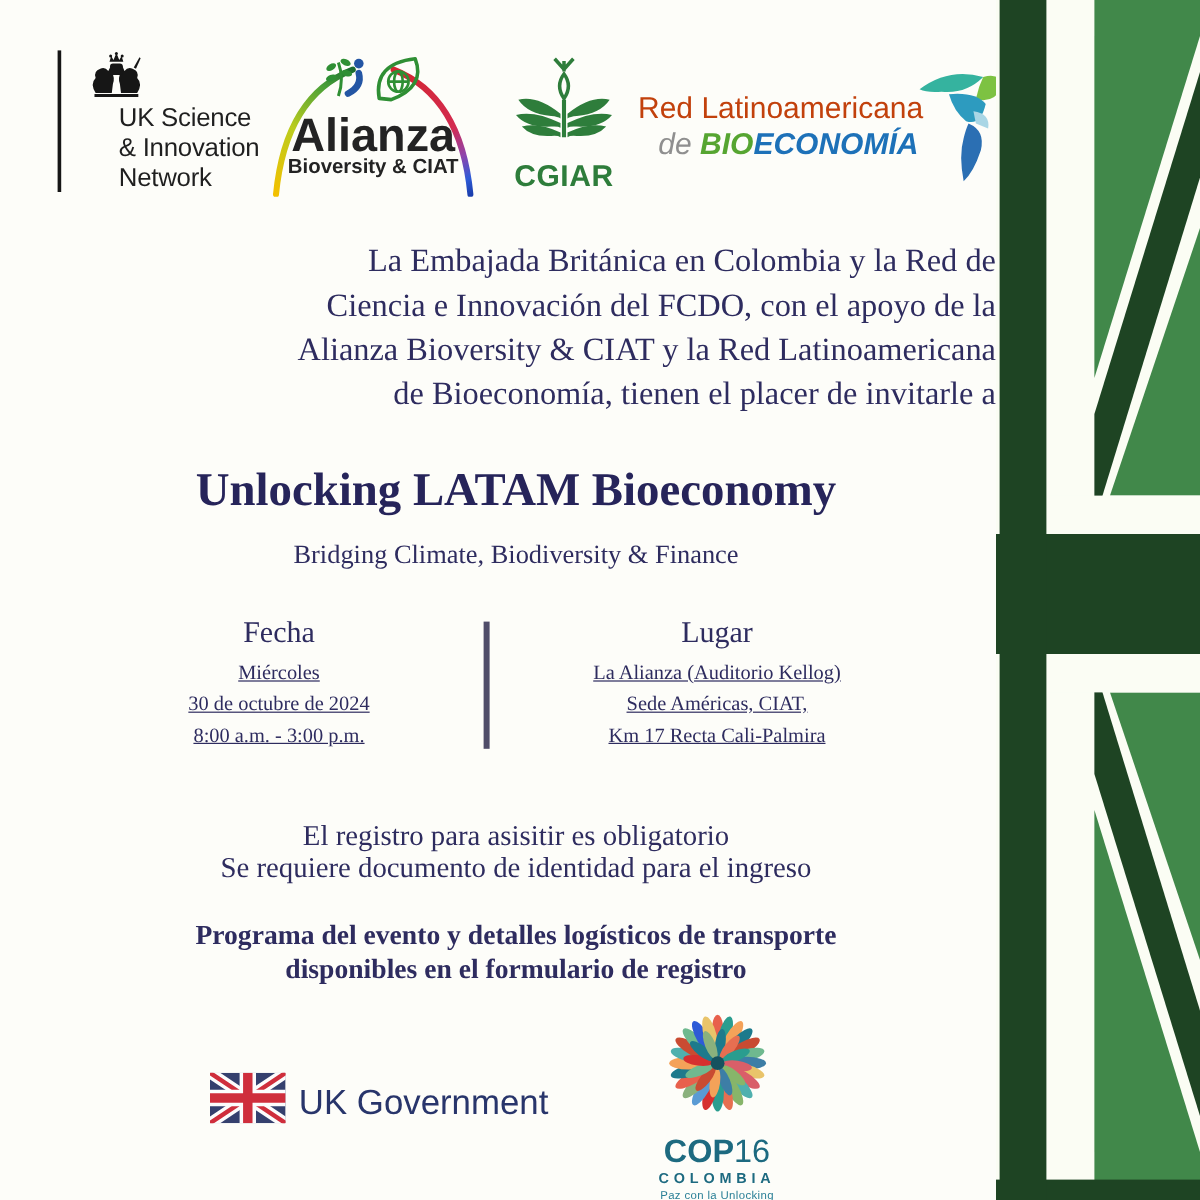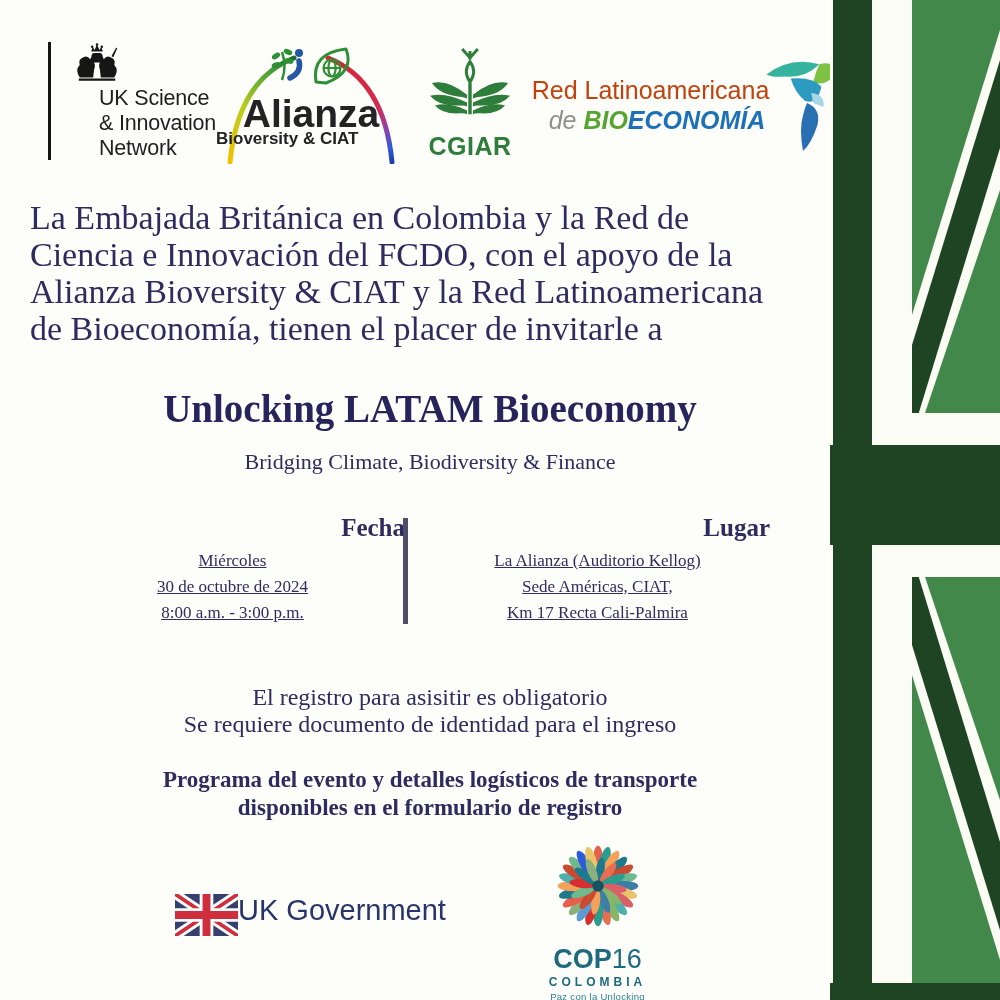--- a/index.html
+++ b/index.html
@@ -10,51 +10,51 @@
   
   .sin{left:48px;top:42px;display:flex;gap:9px;}
   .sin-bar{width:3px;height:118px;background:#161616;}
   .sin-text{font-family:"Liberation Sans",sans-serif;font-size:21.5px;line-height:25px;
             color:#1f1f1f;margin-top:44px;letter-spacing:-0.2px;margin-left:39px;}
   .sin-crest{position:absolute;left:12px;top:0;}
 
   .alianza{left:216px;top:44px;width:190px;height:120px;}
   .alianza-name{position:absolute;left:0;right:0;top:48px;text-align:center;
                 font-family:"Liberation Sans",sans-serif;font-weight:bold;font-size:39px;color:#232323;}
-  .alianza-sub{position:absolute;left:0;right:0;top:85px;text-align:left;
+  .alianza-sub{position:absolute;left:0;right:0;top:85px;text-align:center;
                font-family:"Liberation Sans",sans-serif;font-weight:bold;font-size:17px;color:#232323;}
 
   .cgiar{left:426px;top:46px;width:88px;text-align:center;}
   .cgiar-label{font-family:"Liberation Sans",sans-serif;font-weight:bold;font-size:25px;
                color:#2e7d3b;letter-spacing:0.5px;margin-top:2px;}
 
   .redlat{left:528px;top:74px;width:300px;height:80px;font-family:"Liberation Sans",sans-serif;}
   .redlat-l1{position:absolute;left:0;top:2px;width:245px;text-align:center;font-size:25px;color:#c2410c;}
   .redlat-l2{position:absolute;left:0;top:32px;width:258px;text-align:center;font-size:25px;color:#8f8f8f;font-style:italic;}
   .redlat-l2 .bio{color:#56a531;font-weight:bold;}
   .redlat-l2 .eco{color:#1d71b8;font-weight:bold;}
   .redlat-map{position:absolute;left:232px;top:-22px;}
 
   
-  .intro{left:30px;top:199px;width:800px;text-align:left;font-size:34px;line-height:37px;}
+  .intro{left:30px;top:199px;width:800px;text-align:right;font-size:27px;line-height:37px;}
   .title{left:30px;top:386px;width:800px;text-align:center;font-size:39px;font-weight:bold;color:#26245a;}
   .subtitle{left:30px;top:449px;width:800px;text-align:center;font-size:22px;}
 
   .col{top:514px;width:345px;text-align:center;}
-  .col .label{font-size:25px;font-weight:bold;margin-bottom:6px;text-align:right;}
+  .col .label{font-size:25px;font-weight:normal;margin-bottom:6px;}
   .col .line{font-size:17px;line-height:26px;text-decoration:underline;}
   .fecha{left:60px;}
   .lugar{left:425px;}
   .vdivider{left:403px;top:518px;width:5px;height:106px;background:#504d69;}
 
   .reg{left:30px;top:684px;width:800px;text-align:center;font-size:24px;line-height:27px;}
   .prog{left:30px;top:766px;width:800px;text-align:center;font-size:23px;line-height:28px;font-weight:bold;}
 
   
-  .ukgov{left:175px;top:894px;display:flex;align-items:flex-start;}
+  .ukgov{left:175px;top:894px;display:flex;align-items:flex-end;gap:11px;}
   .ukgov-label{font-family:"Liberation Sans",sans-serif;font-size:29px;color:#28356b;font-weight:500;}
 
   .cop16{left:520px;top:838px;width:155px;text-align:center;font-family:"Liberation Sans",sans-serif;color:#1d6a80;}
   .cop16-line{font-size:27px;line-height:26px;margin-top:12px;}
   .cop16-line .cop{font-weight:bold;}
   .cop16-line .num{font-weight:300;}
   .cop16-colombia{font-size:12px;font-weight:bold;letter-spacing:4px;margin-top:3px;}
   .cop16-tag{font-size:9.5px;color:#2a7f96;margin-top:2px;letter-spacing:0.3px;}
 
   .strip{left:830px;top:0;width:170px;height:1000px;}

